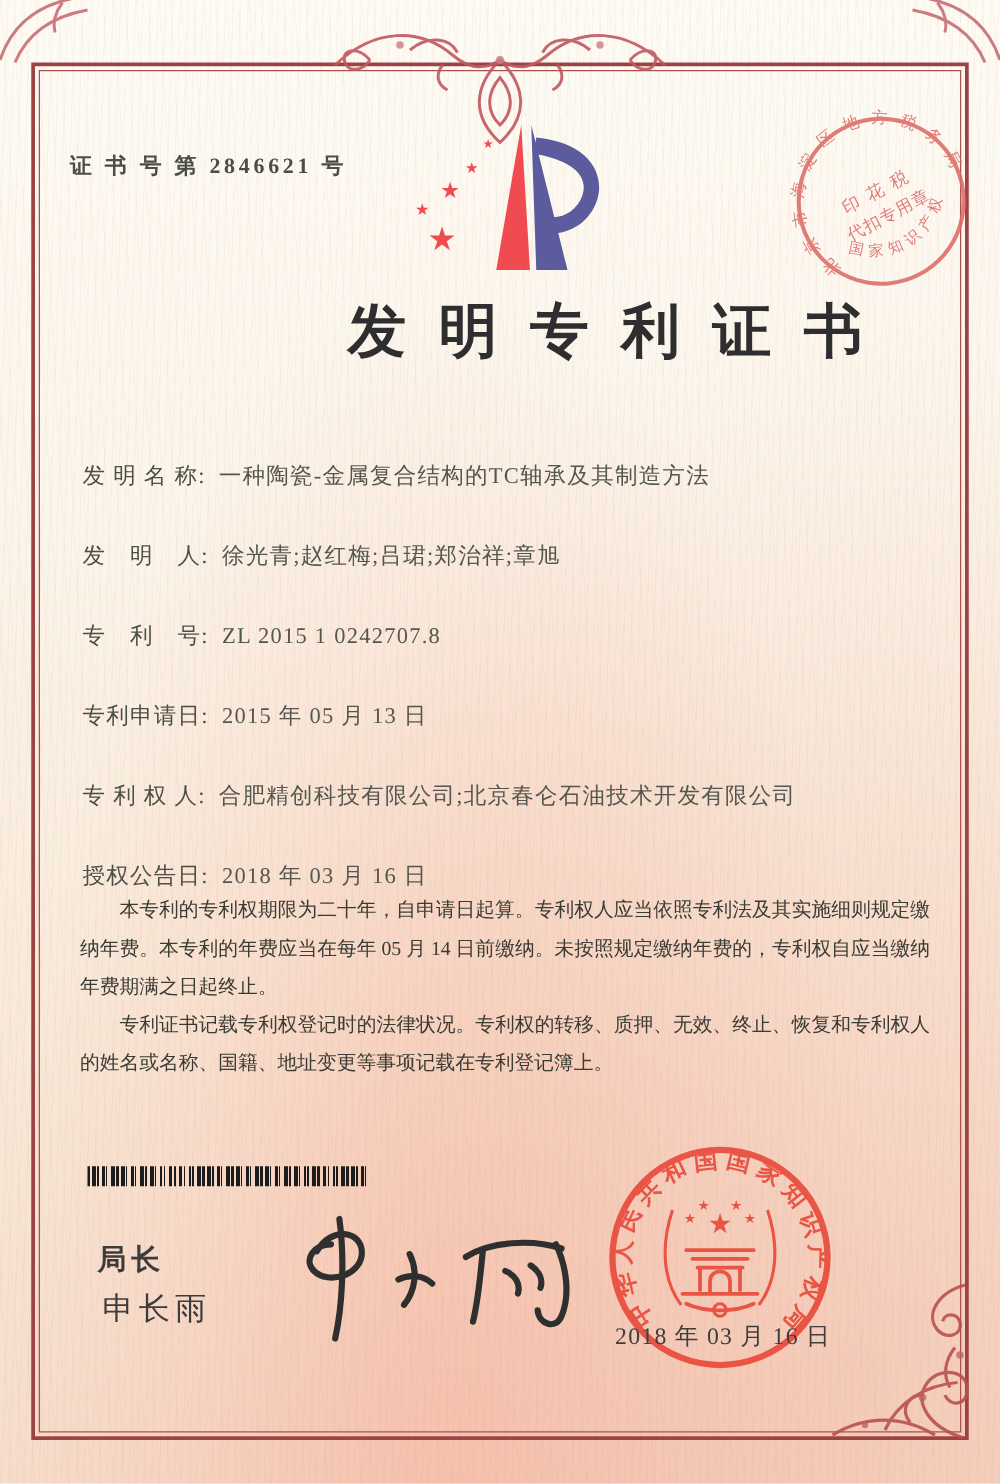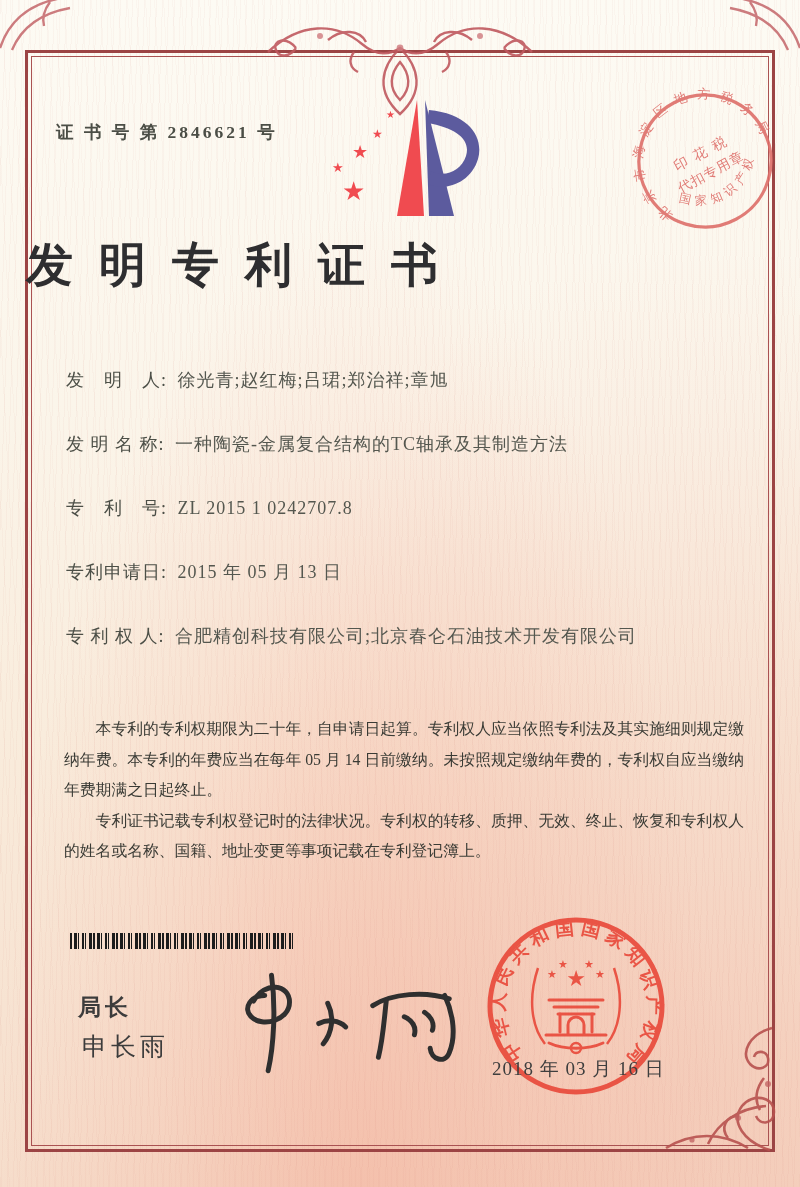--- a/index.html
+++ b/index.html
@@ -25,21 +25,21 @@
     border:3px solid #9c4444;box-sizing:border-box;
   }
   .frame::before{
     content:"";position:absolute;inset:3px;border:1px solid #aa5252;
   }
   .cert-no{
     position:absolute;left:56px;top:120px;font-size:17.5px;
     letter-spacing:3px;color:#4b4e46;font-weight:bold;
   }
   .title{
-    position:absolute;left:0;top:234px;width:716px;text-align:left;
+    position:absolute;left:0;top:234px;width:716px;text-align:right;
     font-size:47px;font-weight:600;color:#2e2e30;
     letter-spacing:26px;text-indent:26px;
   }
   .fields{position:absolute;left:66px;top:368px;width:680px;}
   .field{height:64px;font-size:18px;white-space:nowrap;}
   .field .lab{display:inline-block;min-width:98px;color:#4c4f47;letter-spacing:1px;}
   .field .val{color:#54574f;letter-spacing:1px;margin-left:6px;}
   .body-text{
     position:absolute;left:64px;top:714px;width:680px;
     font-size:15.8px;line-height:30.6px;color:#3a3b35;text-align:justify;
@@ -162,38 +162,42 @@
       </text>
       <text x="75" y="71" text-anchor="middle" font-size="14" letter-spacing="2">印 花 税</text>
       <text x="75" y="92" text-anchor="middle" font-size="13.5" letter-spacing="1">代扣专用章</text>
     </g>
   </svg>
 
   <div class="title">发明专利证书</div>
 
   <div class="fields">
     <div class="field">
+      <span class="lab">发 明 名 称:</span>
+      <span class="val">一种陶瓷-金属复合结构的TC轴承及其制造方法</span>
+    </div>
+    <div class="field">
       <span class="lab">发　明　人:</span>
       <span class="val">徐光青;赵红梅;吕珺;郑治祥;章旭</span>
     </div>
     <div class="field">
-      <span class="lab">发 明 名 称:</span>
-      <span class="val">一种陶瓷-金属复合结构的TC轴承及其制造方法</span>
-    </div>
-    <div class="field">
       <span class="lab">专　利　号:</span>
       <span class="val">ZL 2015 1 0242707.8</span>
     </div>
     <div class="field">
       <span class="lab">专利申请日:</span>
       <span class="val">2015 年 05 月 13 日</span>
     </div>
     <div class="field">
       <span class="lab">专 利 权 人:</span>
       <span class="val">合肥精创科技有限公司;北京春仑石油技术开发有限公司</span>
+    </div>
+    <div class="field">
+      <span class="lab">授权公告日:</span>
+      <span class="val">2018 年 03 月 16 日</span>
     </div>
   </div>
 
   <div class="body-text">
     <p>本专利的专利权期限为二十年，自申请日起算。专利权人应当依照专利法及其实施细则规定缴纳年费。本专利的年费应当在每年 05 月 14 日前缴纳。未按照规定缴纳年费的，专利权自应当缴纳年费期满之日起终止。</p>
     <p>专利证书记载专利权登记时的法律状况。专利权的转移、质押、无效、终止、恢复和专利权人的姓名或名称、国籍、地址变更等事项记载在专利登记簿上。</p>
   </div>
 
   <div class="barcode"></div>
 

